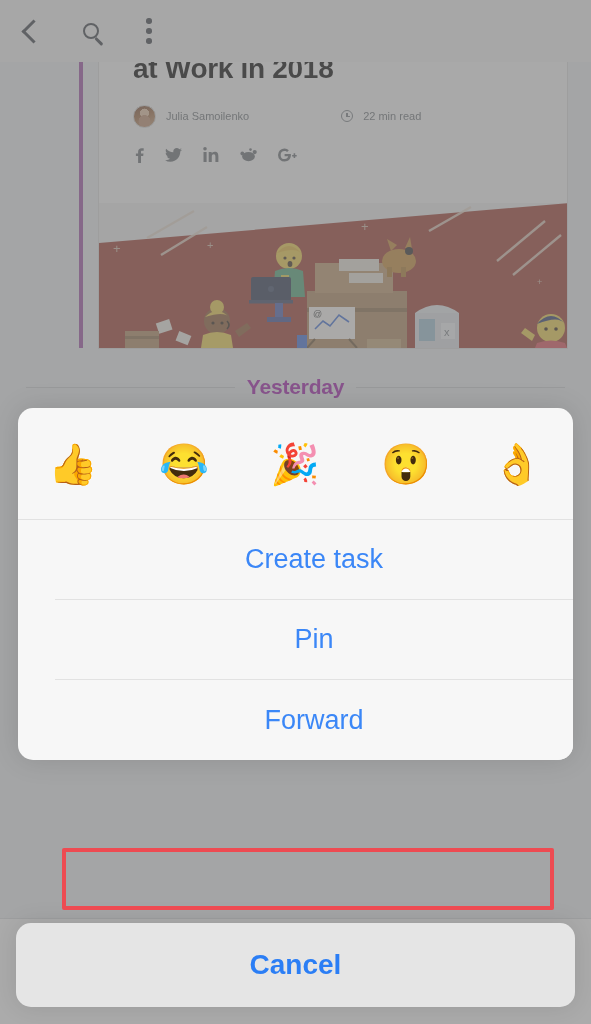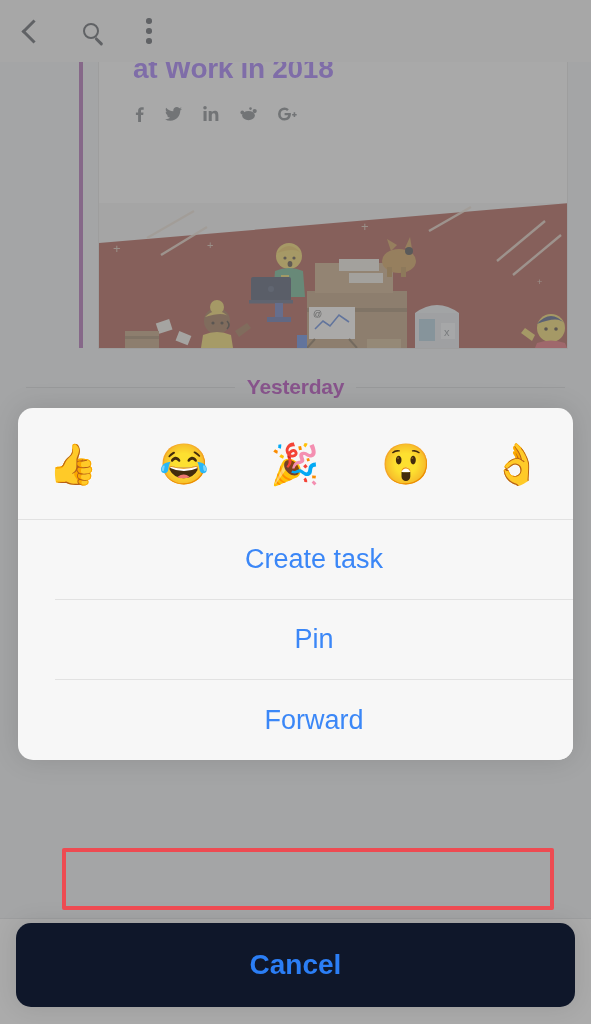--- a/index.html
+++ b/index.html
@@ -114,21 +114,21 @@
     border: 1px solid #dcdcdc;
     border-top: none;
     overflow: hidden;
   }
   #art-title {
     padding: 0 34px;
     margin-top: -6px;
     font-size: 28px;
     font-weight: bold;
     line-height: 1.28;
-    color: #8b5cf6;
+    color: #000000;
     letter-spacing: -0.3px;
   }
   #art-meta {
     display: flex;
     align-items: center;
     padding: 0 34px;
     margin-top: 18px;
     gap: 10px;
   }
   #avatar {
@@ -268,21 +268,21 @@
     pointer-events: none;
   }
 
   
   #cancel-sheet {
     position: absolute;
     left: 16px;
     bottom: 17px;
     width: 559px;
     height: 84px;
-    background: #0f172a;
+    background: #e5e5e5;
     border-radius: 15px;
     display: flex;
     align-items: center;
     justify-content: center;
     z-index: 120;
     cursor: pointer;
     box-shadow: 0 0 24px rgba(0,0,0,0.10);
   }
   #cancel-label {
     font-size: 28px;
@@ -310,20 +310,27 @@
             <span></span>
             <span></span>
         </div>
       </div>
     </div>
 
     <div id="msg-area">
       <div id="quote-bar"></div>
       <div id="article-card">
         <div id="art-title">at Work in 2018</div>
+        <div id="art-meta">
+          <div id="avatar"></div>
+          <div id="art-author">Julia Samoilenko</div>
+          <div id="meta-spacer"></div>
+          <div class="clock"></div>
+          <div id="art-readtime">22 min read</div>
+        </div>
         <div id="art-social">
           <span class="soc">
             <svg width="9" height="16" viewBox="0 0 9 16" fill="#6a7075">
                 <path d="M6 16V9h2.2l.3-2.6H6V4.9c0-.75.2-1.26 1.3-1.26h1.4V1.3C8.45 1.27 7.6 1.2 6.6 1.2 4.5 1.2 3.1 2.45 3.1 4.75V6.4H.9V9h2.2v7z"></path>
               </svg>
           </span>
           <span class="soc">
             <svg width="17" height="14" viewBox="0 0 17 14" fill="#6a7075">
                 <path d="M17 1.66c-.63.28-1.3.47-2 .55.72-.43 1.27-1.11 1.53-1.92-.67.4-1.42.69-2.21.84A3.48 3.48 0 0 0 11.77 0C9.84 0 8.28 1.55 8.28 3.47c0 .27.03.54.09.79C5.47 4.11 2.9 2.73 1.18.64a3.43 3.43 0 0 0-.47 1.74c0 1.2.62 2.27 1.55 2.89-.57-.02-1.1-.17-1.57-.43v.04c0 1.68 1.2 3.08 2.8 3.4-.29.08-.6.12-.92.12-.22 0-.45-.02-.66-.06.45 1.38 1.74 2.39 3.27 2.42A7.02 7.02 0 0 1 0 12.17a9.9 9.9 0 0 0 5.35 1.56c6.42 0 9.93-5.29 9.93-9.88l-.01-.45A6.97 6.97 0 0 0 17 1.66z"></path>
               </svg>

